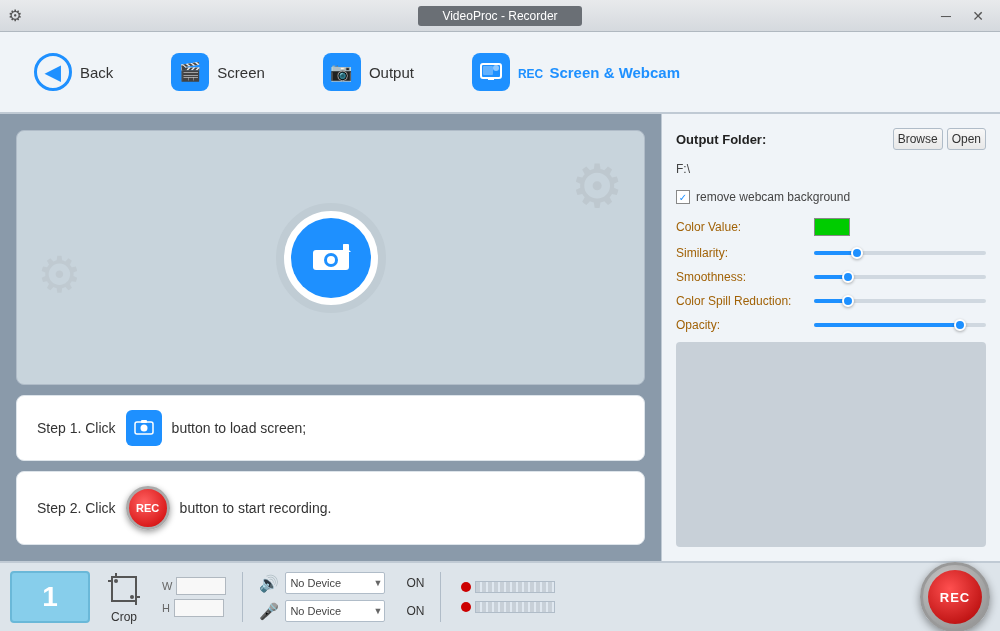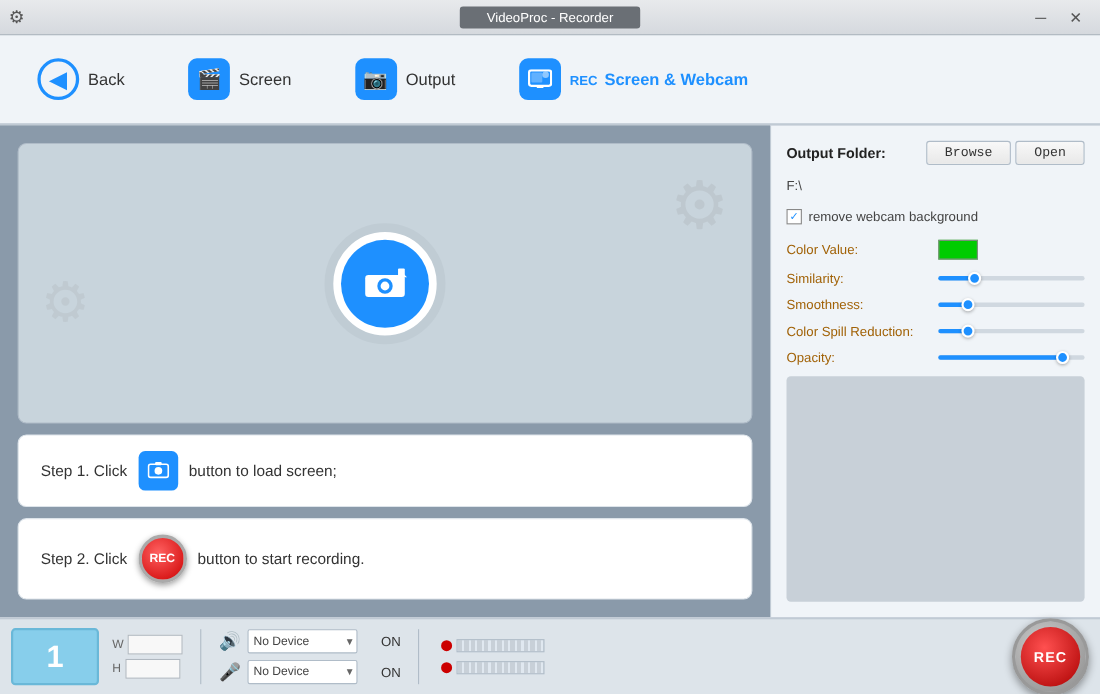--- a/index.html
+++ b/index.html
@@ -215,21 +215,21 @@
       color: white;
       font-size: 11px;
       font-weight: bold;
       flex-shrink: 0;
       border: 3px solid #aaa;
       box-shadow: 0 2px 6px rgba(0,0,0,0.4);
     }
 
     
     .right-panel {
-      width: 300px;
+      width: 339px;
       background: #f0f4f8;
       padding: 14px;
       border-left: 1px solid #c0cad4;
       display: flex;
       flex-direction: column;
       gap: 10px;
     }
 
     .output-folder-row {
       display: flex;
@@ -239,28 +239,27 @@
     .output-label {
       font-weight: bold;
       font-size: 13px;
       color: #222;
     }
     .folder-btns {
       display: flex;
       gap: 4px;
     }
     .folder-btn {
-      padding: 3px 16px;
+      padding: 3px 4px;
       border: 1px solid #b0bcc8;
       border-radius: 3px;
       background: linear-gradient(to bottom, #f8f8f8, #e8e8e8);
       cursor: pointer;
       font-size: 12px;
       color: #333;
-      font-family: Liberation Mono, monospace;
     }
 
     .path-text {
       font-size: 12px;
       color: #444;
       margin-top: 2px;
     }
 
     .checkbox-row {
       display: flex;
@@ -656,20 +655,32 @@
       </div>
     </div>
 
     <div class="gray-area"></div>
   </div>
 </div>
 
 <div class="bottom-bar">
   <div class="screen-number">1</div>
 
+  <div class="crop-btn">
+    <svg class="crop-icon-svg" viewBox="0 0 36 36">
+      <rect x="6" y="6" width="24" height="24" fill="none" stroke="#555" stroke-width="2"></rect>
+      <line x1="2" y1="10" x2="6" y2="10" stroke="#555" stroke-width="2"></line>
+      <line x1="10" y1="2" x2="10" y2="6" stroke="#555" stroke-width="2"></line>
+      <line x1="30" y1="34" x2="30" y2="30" stroke="#555" stroke-width="2"></line>
+      <line x1="34" y1="26" x2="30" y2="26" stroke="#555" stroke-width="2"></line>
+      <circle cx="10" cy="10" r="2" fill="#555"></circle>
+      <circle cx="26" cy="26" r="2" fill="#555"></circle>
+    </svg>
+    <span class="crop-label">Crop</span>
+  </div>
 
   <div class="dimensions-box">
     <div class="dim-row">
       <span>W</span>
       <input class="dim-input" type="text" style="">
     </div>
     <div class="dim-row">
       <span>H</span>
       <input class="dim-input" type="text" style="">
     </div>

